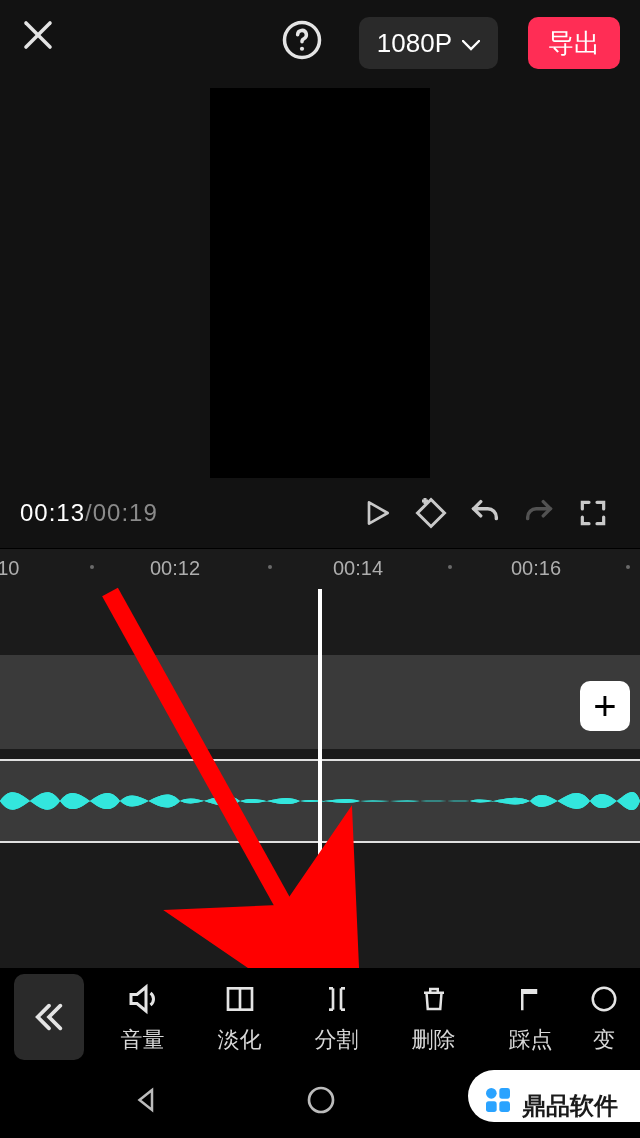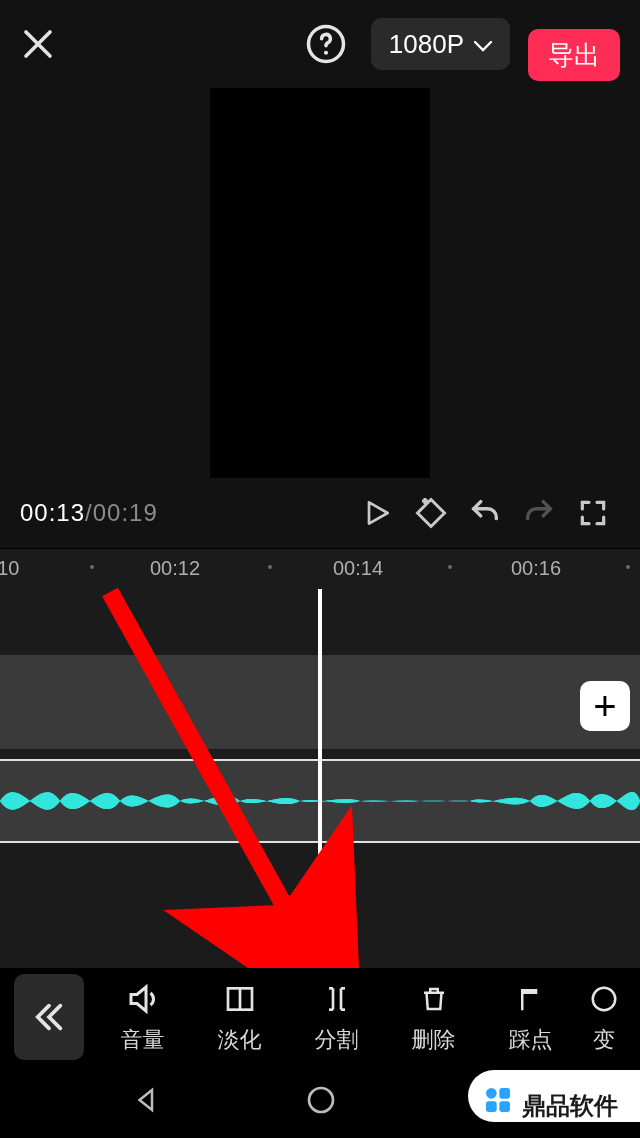--- a/index.html
+++ b/index.html
@@ -8,23 +8,24 @@
     height: 1138px;
     background: #000;
     font-family: -apple-system, "Helvetica Neue", Arial, sans-serif;
     color: #fff;
     overflow: hidden;
     position: relative;
   }
   .topbar {
     height: 88px;
     display: flex;
-    align-items: center;
-    padding: 8px 20px;
+    align-items: flex-start;
+    padding: 17px 20px;
     background: #121212;
+    gap: 12px;
   }
   .topbar .spacer { flex: 1; }
   .icon-btn { display:flex; align-items:center; justify-content:center; }
   .close-x svg { width: 36px; height: 36px; }
   .help-ring { width: 46px; height:46px; margin-right: 22px; }
   .res-pill {
     height: 52px;
     padding: 0 18px;
     border-radius: 10px;
     background: #2a2a2a;
@@ -33,21 +34,21 @@
     margin-right: 18px;
   }
   .res-pill .caret { margin-left: 10px; }
   .export-btn {
     height: 52px;
     padding: 0 20px;
     border-radius: 10px;
     background: #ff2d55;
     color:#fff;
     font-size: 26px; font-weight:500;
-    display:flex; align-items:center;margin-top:22px;
+    display:flex; align-items:center;
   }
   .preview-area {
     background:#121212;
     display:flex; justify-content:center;
     padding-bottom: 0;
   }
   .preview-canvas {
     width: 220px;
     height: 390px;
     background:#000;

